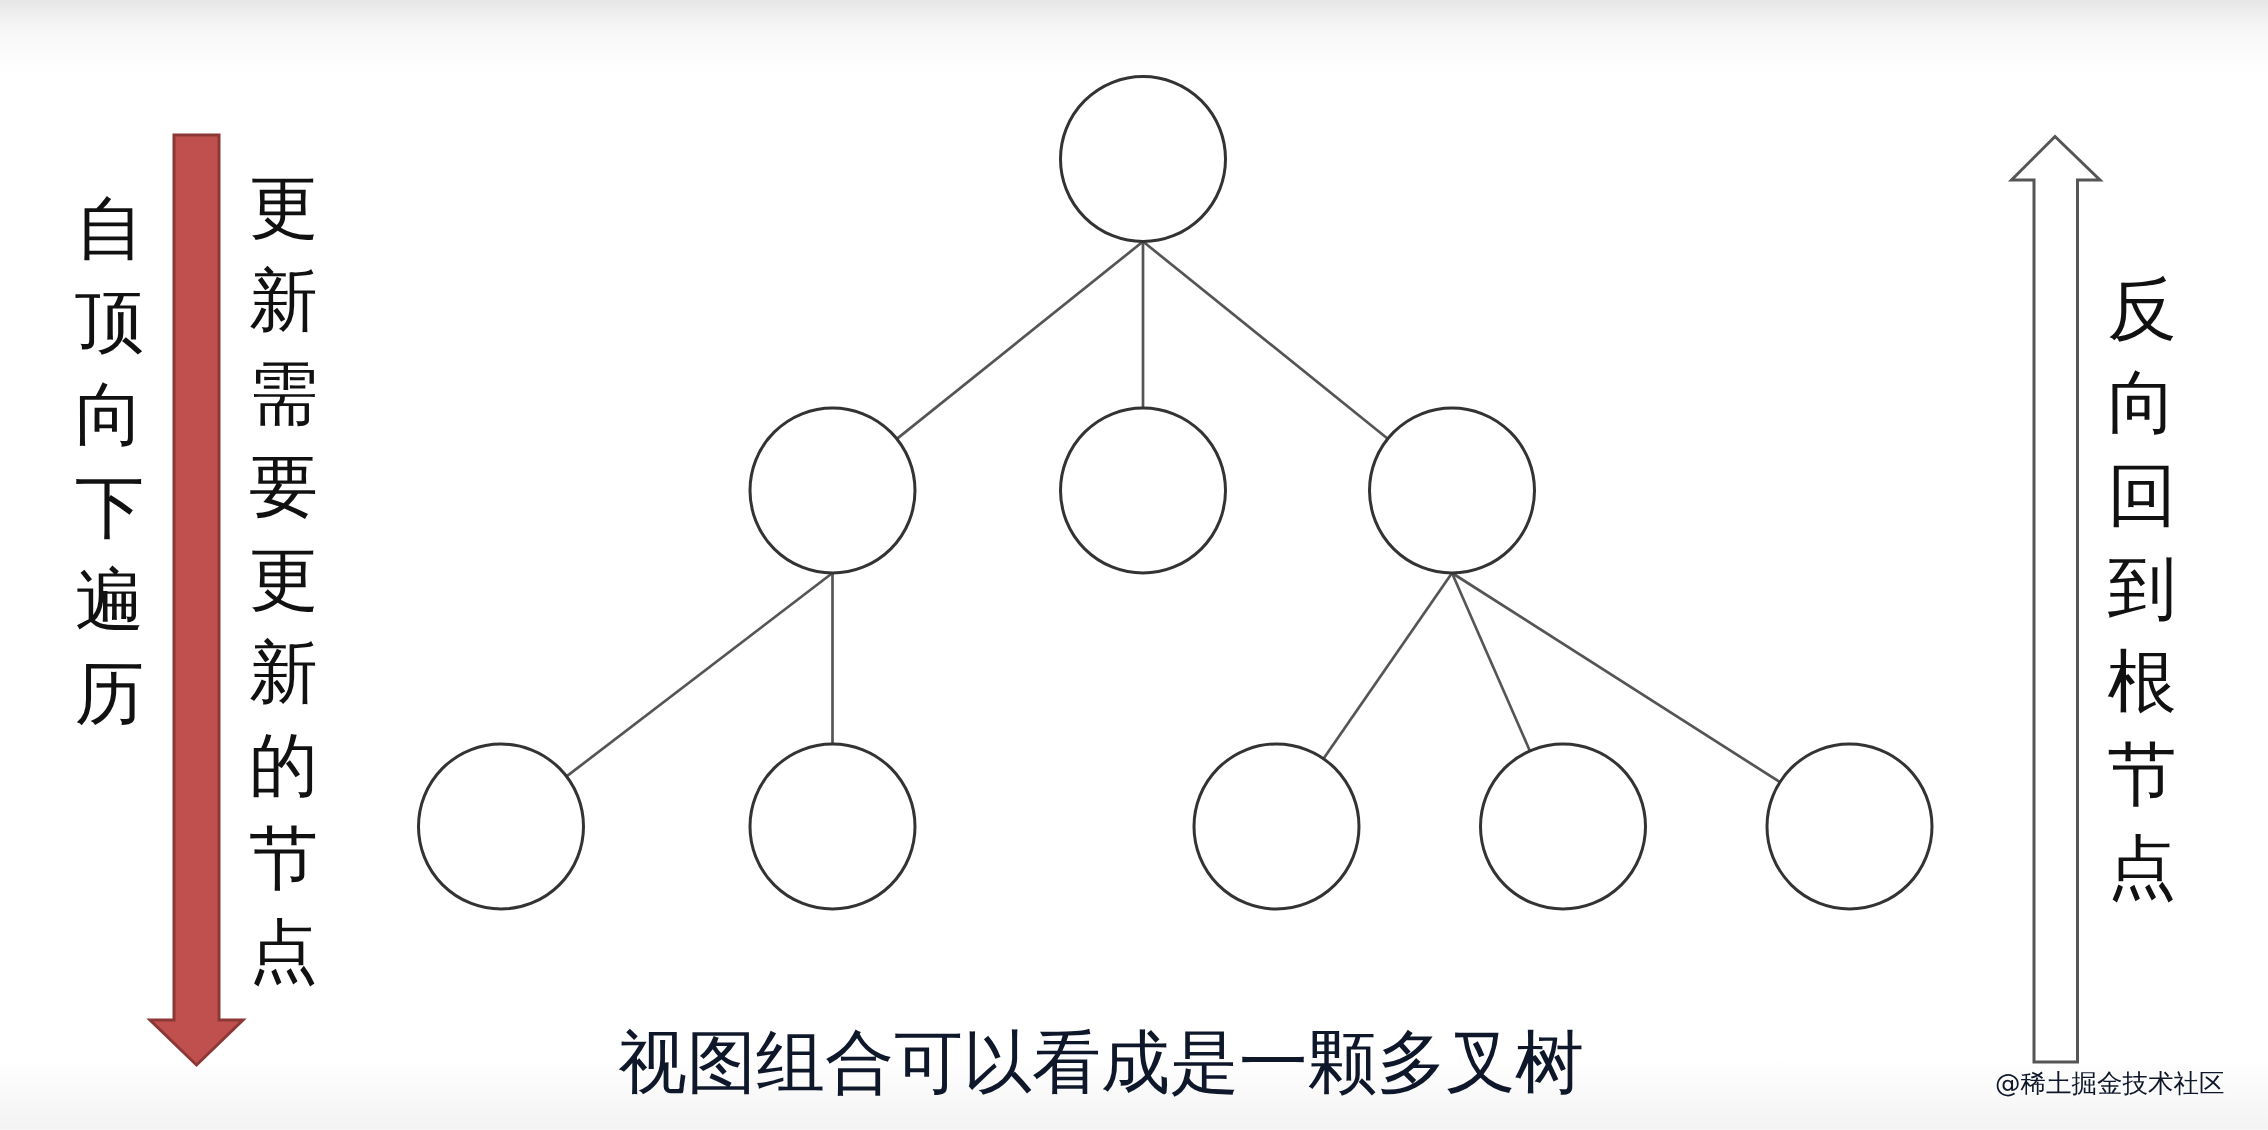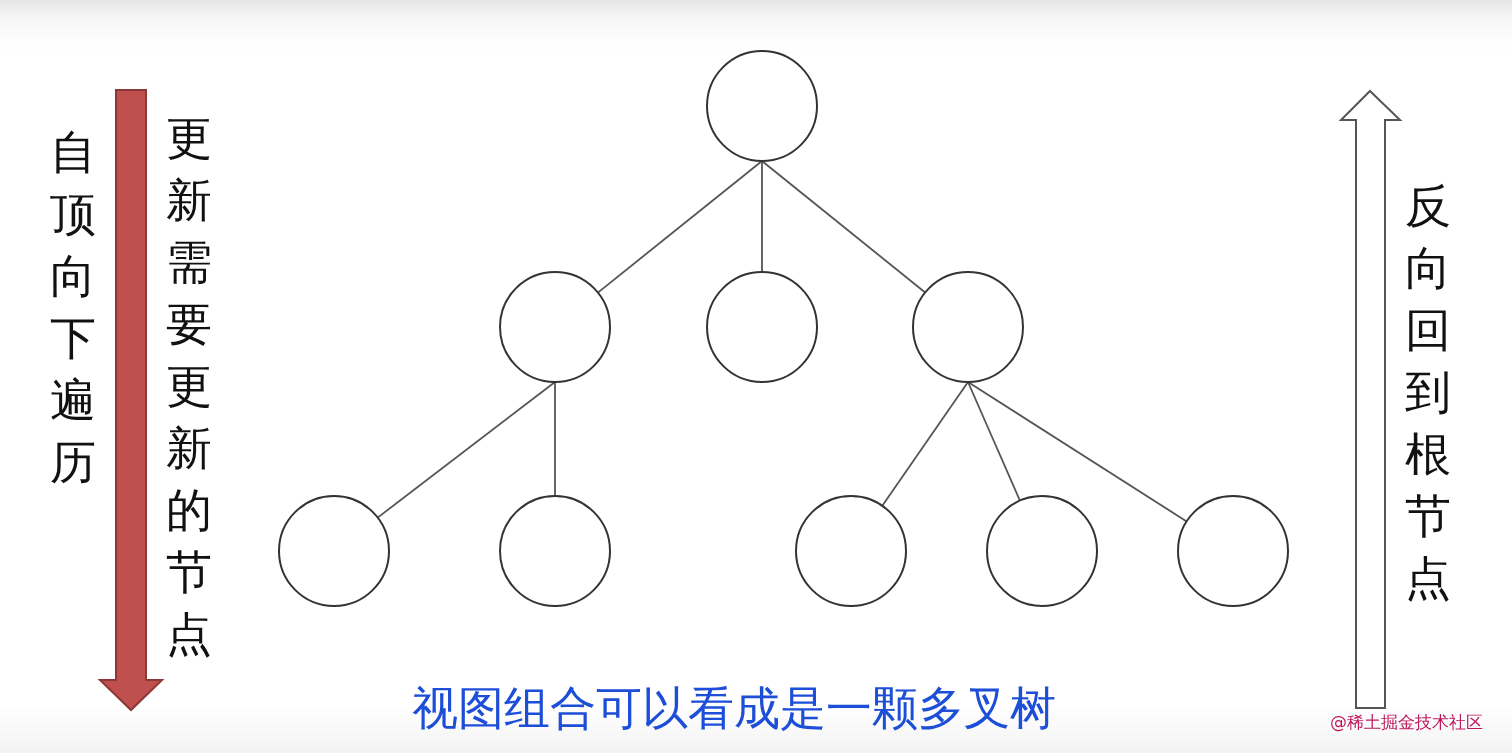--- a/index.html
+++ b/index.html
@@ -14,25 +14,25 @@
     .vtext {
       position: absolute;
       display: flex; flex-direction: column; align-items: center;
       font-size: 46px; line-height: 62px; color: #111;
       font-weight: 400;
     }
     .vtext span { display: block; width: 62px; text-align: center; }
     .caption {
       position: absolute; left: 412px; top: 678px; width: 740px;
       font-size: 46px; line-height: 60px; letter-spacing: 0px;
-      white-space: nowrap; color: #1d4ed8;
+      white-space: nowrap; color: #0f172a;
     }
     .watermark {
       position: absolute; left: 1330px; top: 711px;
-      font-size: 17px; color: #be185d; white-space: nowrap;
+      font-size: 17px; color: #0f172a; white-space: nowrap;
       text-shadow: 1px 1px 0 rgba(255,255,255,0.7);
     }
   </style>
 </head>
 <body>
 
 <div class="stage">
 
   <svg class="diagram" width="1512" height="753" viewBox="0 0 1512 753">
 

